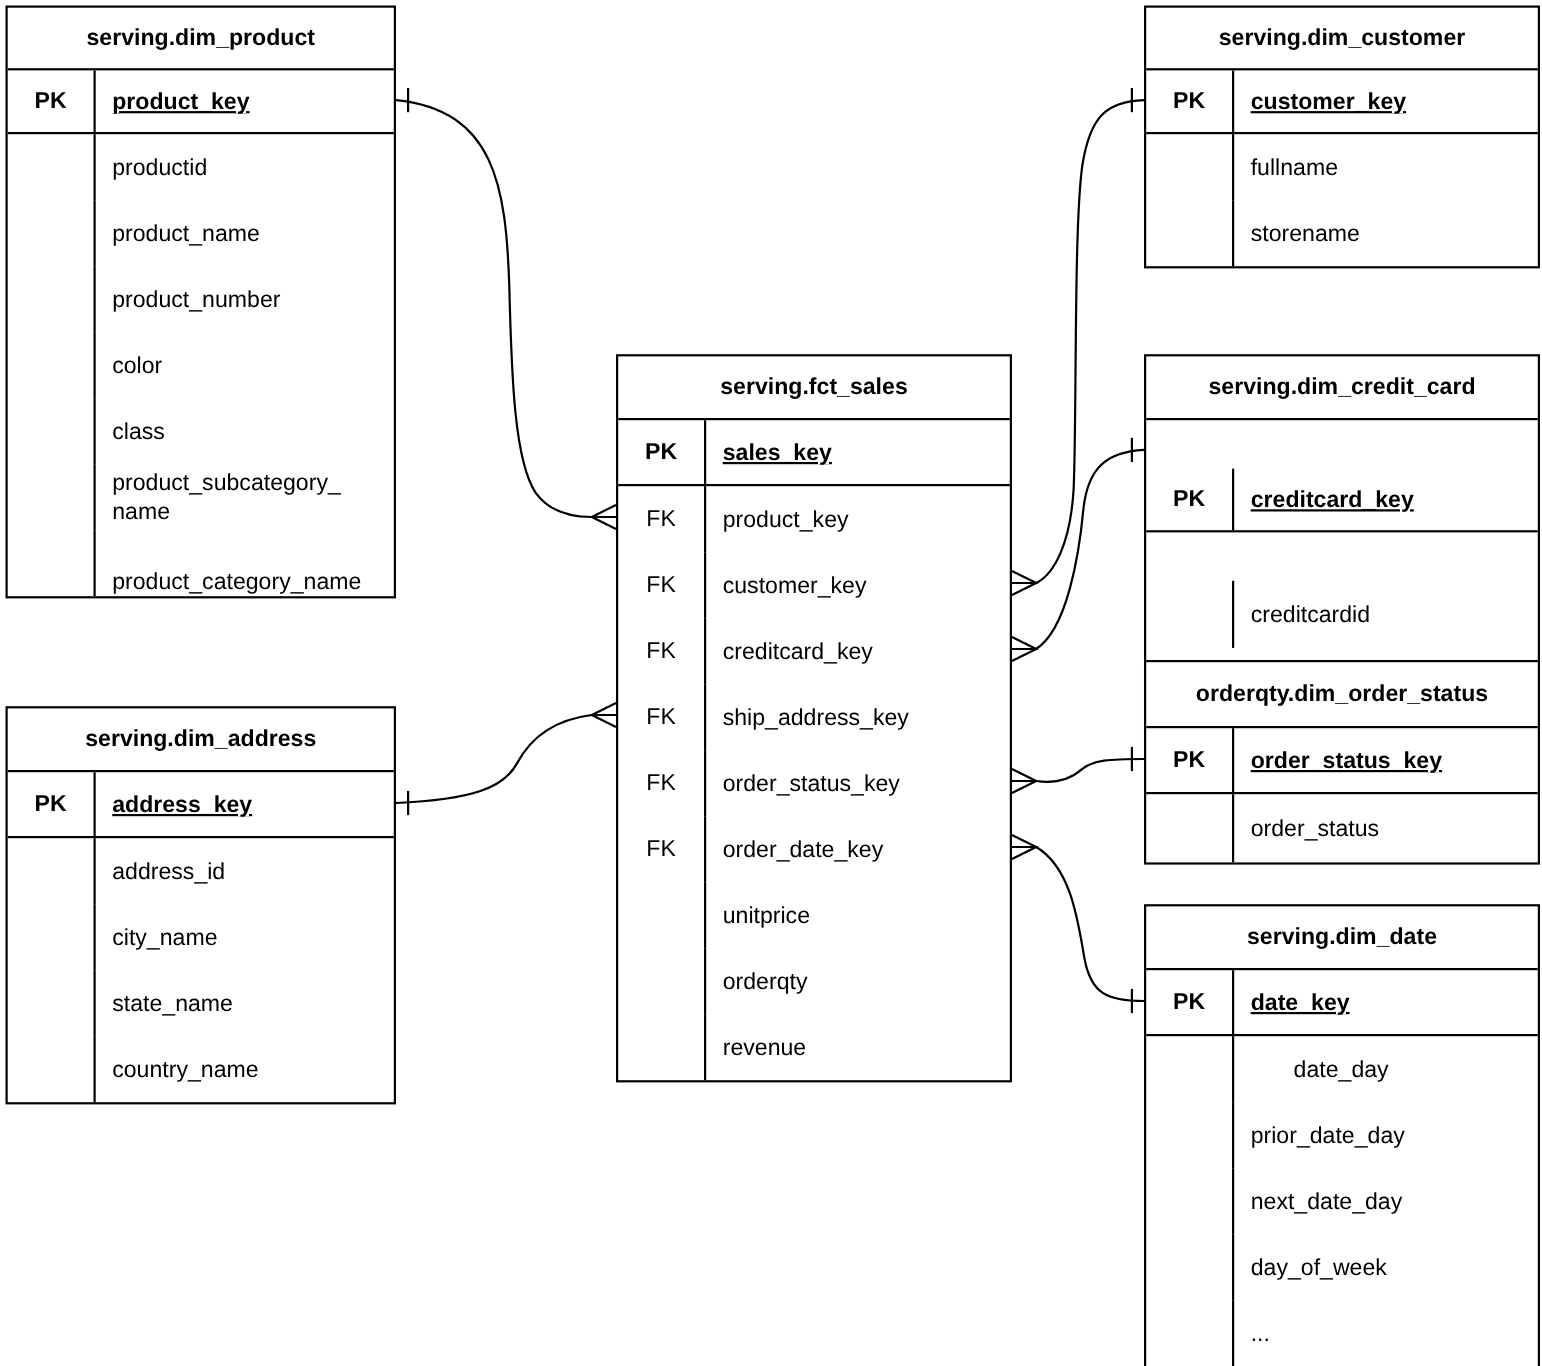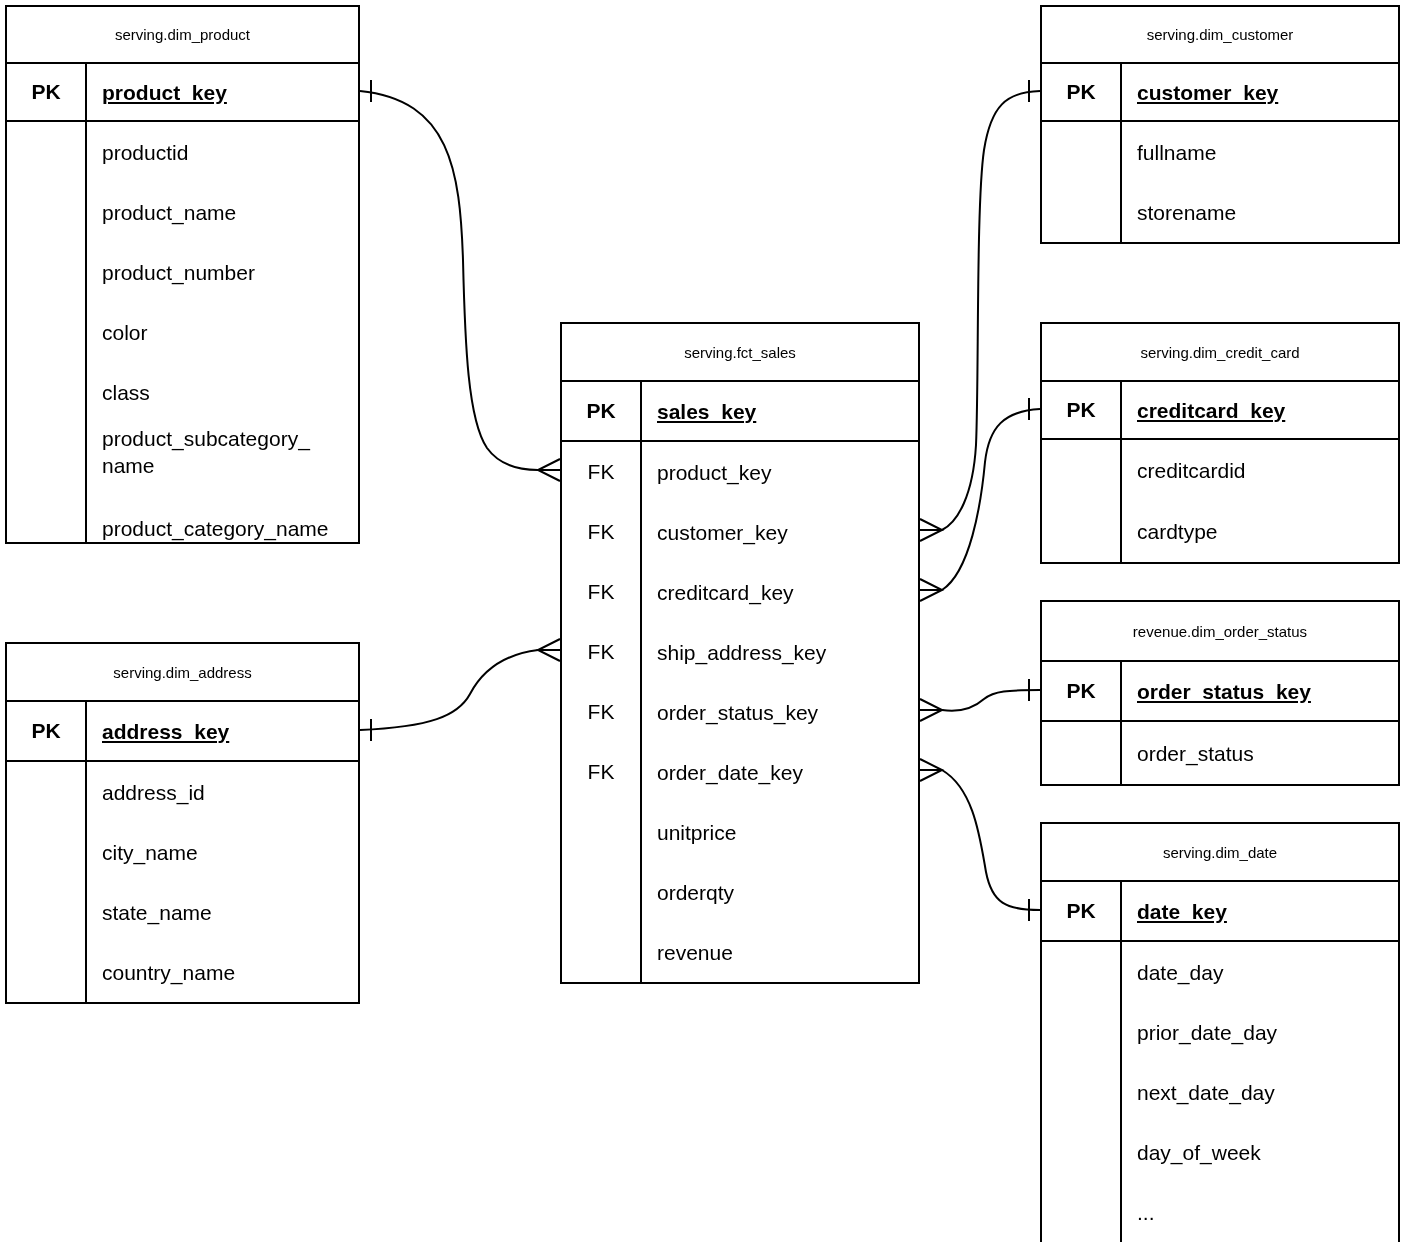--- a/index.html
+++ b/index.html
@@ -28,22 +28,22 @@
     background: #ffffff;
     border: 2px solid #000000;
     box-sizing: border-box;
     display: flex;
     flex-direction: column;
   }
   .entity-title {
     display: flex;
     align-items: center;
     justify-content: center;
-    font-weight: normal;
-    font-size: 15px;
+    font-weight: bold;
+    font-size: 21px;
     border-bottom: 2px solid #000000;
     box-sizing: border-box;
     flex: 0 0 auto;
   }
   .col-row {
     display: flex;
     align-items: center;
     box-sizing: border-box;
     flex: 0 0 auto;
   }
@@ -197,53 +197,53 @@
       </div>
       <div class="col-row" style="height: 60px;">
         <div class="key-cell"></div>
         <div class="name-cell">orderqty</div>
       </div>
       <div class="col-row" style="height: 60px;">
         <div class="key-cell"></div>
         <div class="name-cell">revenue</div>
       </div>
     </div>
-    <div class="entity" style="left: 1040px; top: 322px; width: 360px;">
+    <div class="entity" style="left: 1040px; top: 322px; width: 360px; gap: 44px;">
       <div class="entity-title" style="height: 58px;">serving.dim_credit_card</div>
       <div class="col-row pk-row" style="height: 58px;">
         <div class="key-cell">PK</div>
         <div class="name-cell">creditcard_key</div>
       </div>
       <div class="col-row" style="height: 61px;">
         <div class="key-cell"></div>
         <div class="name-cell">creditcardid</div>
       </div>
       <div class="col-row" style="height: 61px;">
         <div class="key-cell"></div>
         <div class="name-cell">cardtype</div>
       </div>
     </div>
     <div class="entity" style="left: 1040px; top: 600px; width: 360px;">
-      <div class="entity-title" style="height: 60px;">revenue.dim_order_status</div>
+      <div class="entity-title" style="height: 60px;">orderqty.dim_order_status</div>
       <div class="col-row pk-row" style="height: 60px;">
         <div class="key-cell">PK</div>
         <div class="name-cell">order_status_key</div>
       </div>
       <div class="col-row" style="height: 62px;">
         <div class="key-cell"></div>
         <div class="name-cell">order_status</div>
       </div>
     </div>
     <div class="entity" style="left: 1040px; top: 822px; width: 360px;">
       <div class="entity-title" style="height: 58px;">serving.dim_date</div>
       <div class="col-row pk-row" style="height: 60px;">
         <div class="key-cell">PK</div>
         <div class="name-cell">date_key</div>
       </div>
-      <div class="col-row" style="height: 60px;">
+      <div class="col-row" style="height: 60px; gap: 39px;">
         <div class="key-cell"></div>
         <div class="name-cell">date_day</div>
       </div>
       <div class="col-row" style="height: 60px;">
         <div class="key-cell"></div>
         <div class="name-cell">prior_date_day</div>
       </div>
       <div class="col-row" style="height: 60px;">
         <div class="key-cell"></div>
         <div class="name-cell">next_date_day</div>

